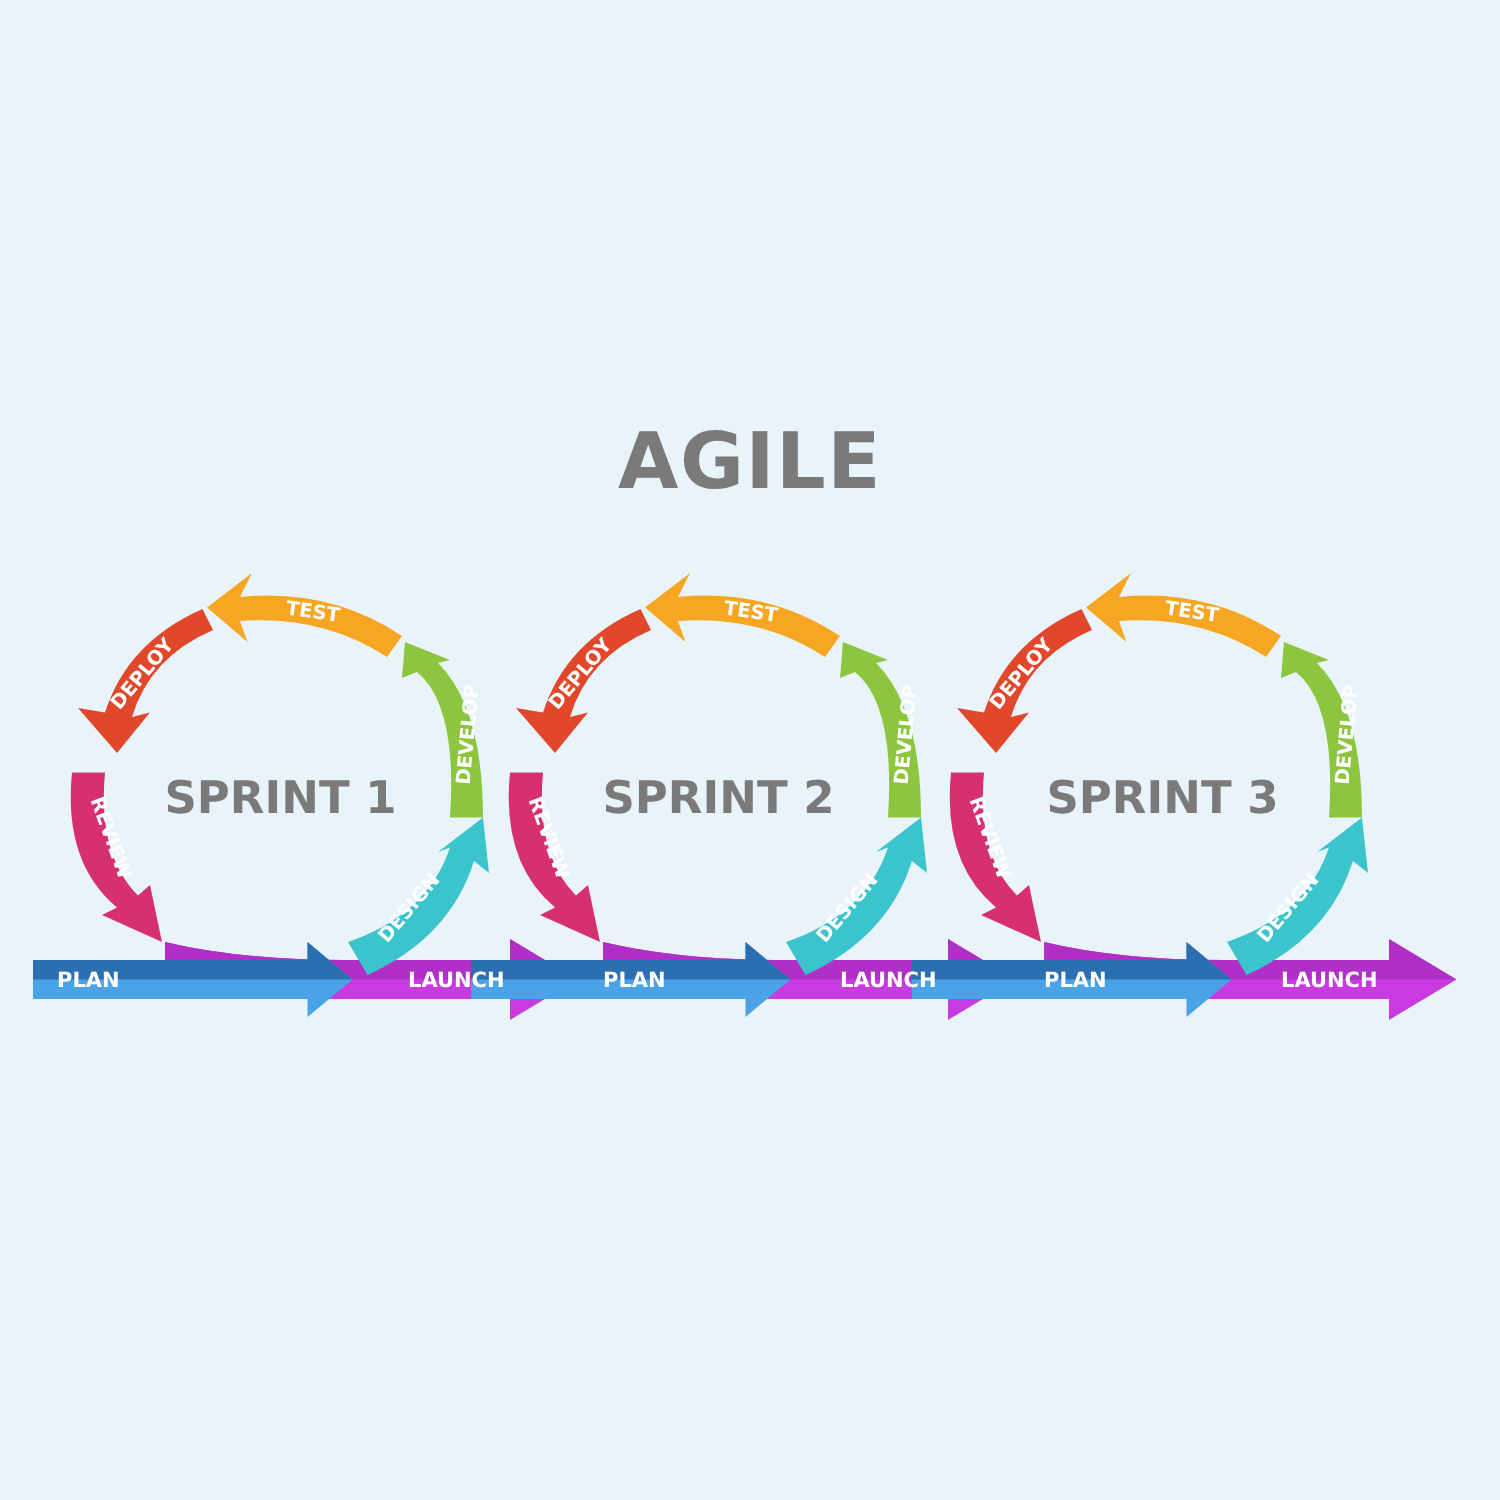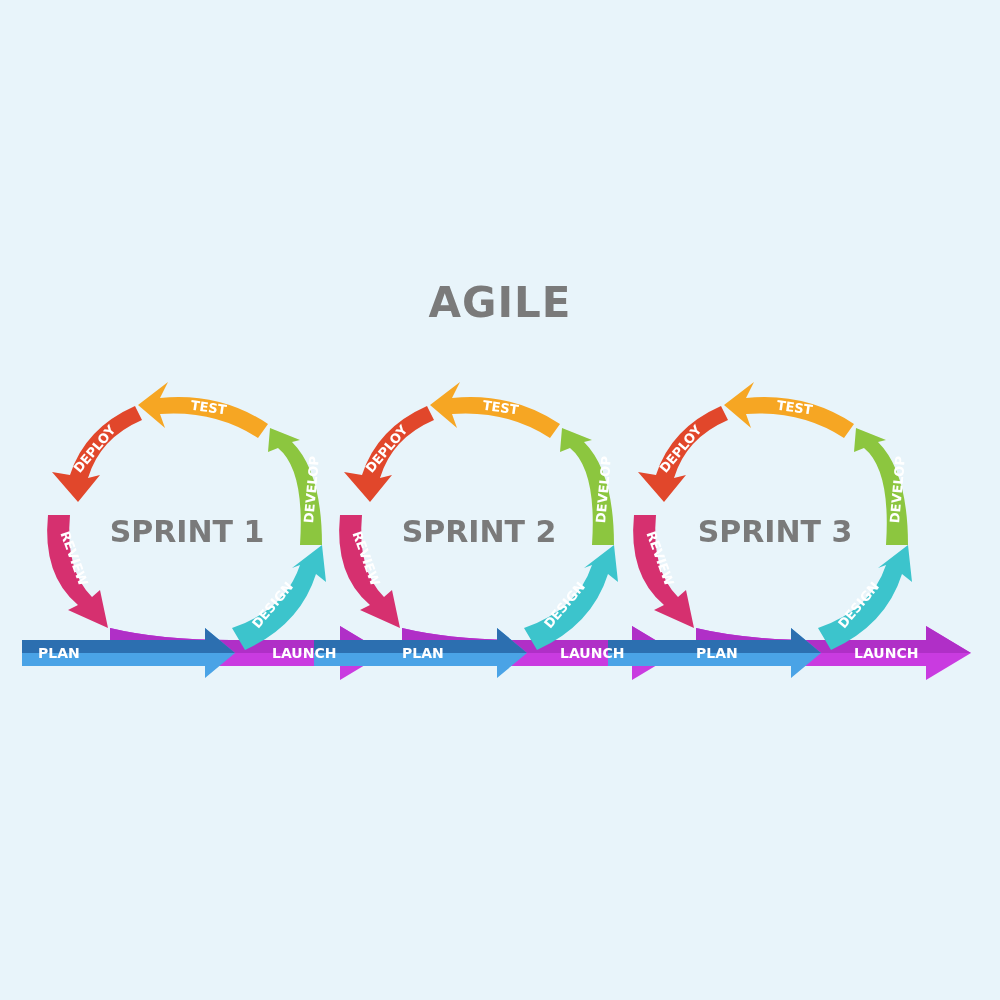--- a/index.html
+++ b/index.html
@@ -1,17 +1,17 @@
 <!DOCTYPE html>
 <html><head>
 <meta charset="utf-8">
 <style>
   html,body{margin:0;padding:0;}
   body{width:1000px;height:1000px;background:#e8f4fa;position:relative;overflow:hidden;font-family:"DejaVu Sans",sans-serif;}
-  .title{position:absolute;left:0;top:278px;width:1000px;text-align:center;font-family:"DejaVu Sans",sans-serif;font-weight:bold;font-size:42px;color:#7a7a7a;letter-spacing:1px;}
+  .title{position:absolute;left:0;top:278px;width:1000px;text-align:center;font-family:"DejaVu Sans",sans-serif;font-weight:bold;font-size:52px;color:#7a7a7a;letter-spacing:1px;}
   svg.diagram{position:absolute;left:0;top:0;}
   .lbl{font-family:"DejaVu Sans",sans-serif;font-weight:bold;fill:#ffffff;font-size:13px;}
   .sprint{font-family:"DejaVu Sans",sans-serif;font-weight:bold;fill:#7a7a7a;font-size:30px;}
   .bar{font-family:"DejaVu Sans",sans-serif;font-weight:bold;fill:#ffffff;font-size:14px;}
 </style>
 </head>
 <body>
 
 <div class="title">AGILE</div>
 

